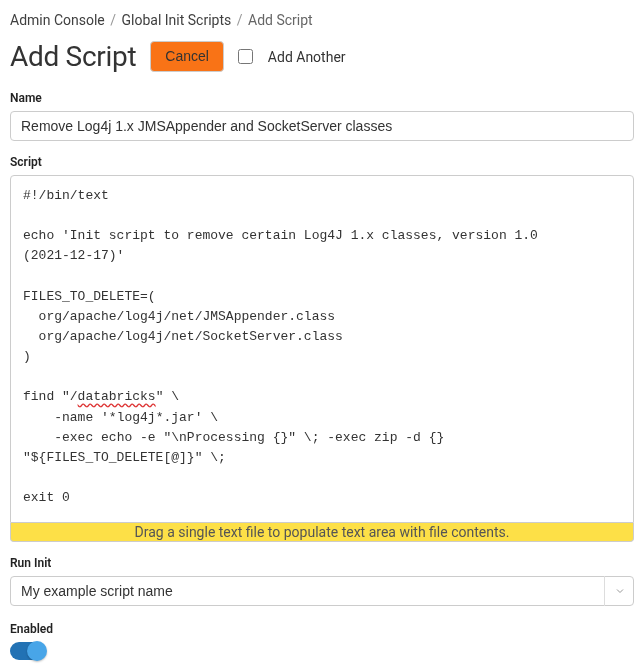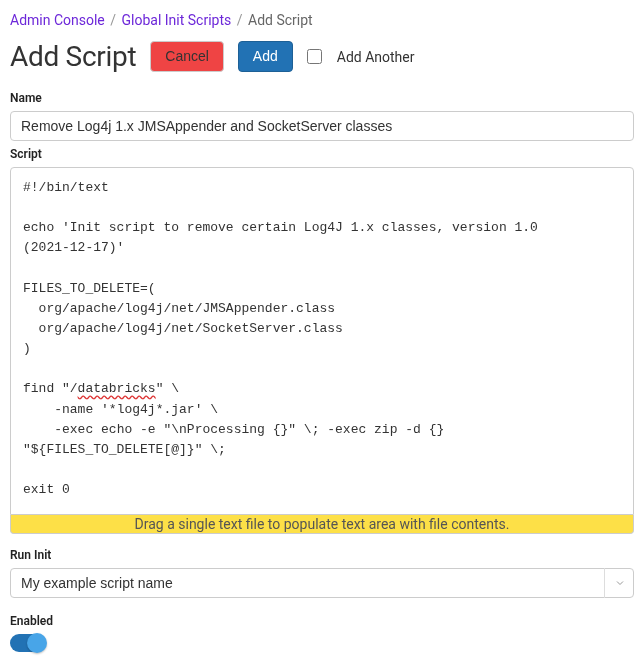--- a/index.html
+++ b/index.html
@@ -9,21 +9,21 @@
       background: #fff;
       padding: 12px 10px;
       width: 644px;
     }
     .breadcrumb {
       font-size: 14px;
       color: #666;
       margin-bottom: 12px;
     }
     .breadcrumb a {
-      color: #6d28d9;
+      color: #404040;
       text-decoration: none;
       cursor: pointer;
     }
     .breadcrumb .sep {
       color: #999;
       margin: 0 2px;
     }
     .header-row {
       display: flex;
       align-items: center;
@@ -37,21 +37,21 @@
     }
     .btn {
       font-size: 14px;
       padding: 5px 14px;
       border-radius: 4px;
       cursor: pointer;
       border: 1px solid transparent;
       line-height: 1.4;
     }
     .btn-secondary {
-      background: #ef4444;
+      background: #f97316;
       border-color: #ccc;
       color: #333;
     }
     .btn-primary {
       background: #2272B4;
       border-color: #1d6096;
       color: #fff;
     }
     .add-another {
       display: flex;
@@ -72,21 +72,21 @@
       color: #222;
       margin-bottom: 6px;
     }
     .text-input {
       width: 100%;
       font-size: 14px;
       padding: 6px 10px;
       border: 1px solid #ccc;
       border-radius: 4px;
       color: #333;
-      margin-bottom: 6px;
+      margin-bottom: 14px;
     }
     .spell-underline {
       text-decoration: underline wavy #d33;
       text-underline-offset: 2px;
     }
     .dropzone {
       border: 1px solid #ccc;
       border-top: none;
       border-radius: 0 0 4px 4px;
       background: #fde047;
@@ -165,21 +165,20 @@
   <a>Admin Console</a>
   <span class="sep">/</span>
   <a>Global Init Scripts</a>
   <span class="sep">/</span>
   <span>Add Script</span>
 </div>
 
 <div class="header-row">
   <h1>Add Script</h1>
   <button class="btn btn-secondary">Cancel</button>
-  <button class="btn btn-primary">Add</button>
   <label class="add-another">
     <input type="checkbox" style="">
     <span>Add Another</span>
   </label>
 </div>
 
 <div class="field-label">Name</div>
 <input type="text" class="text-input" value="Remove Log4j 1.x JMSAppender and SocketServer classes" style="">
 
 <div class="field-label">Script</div>

